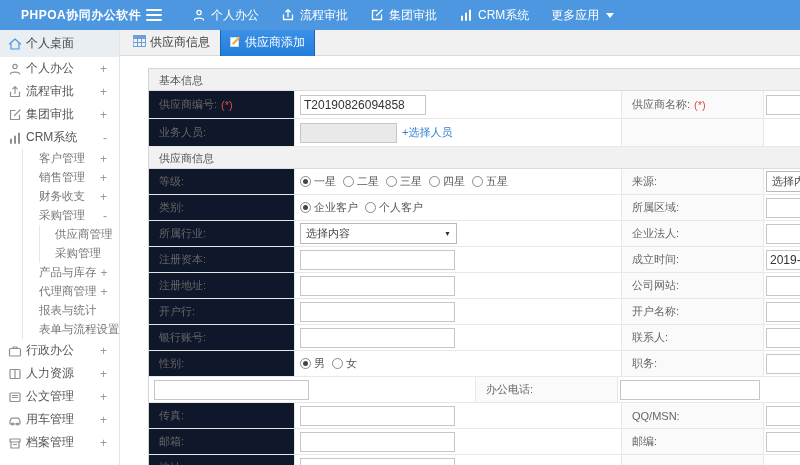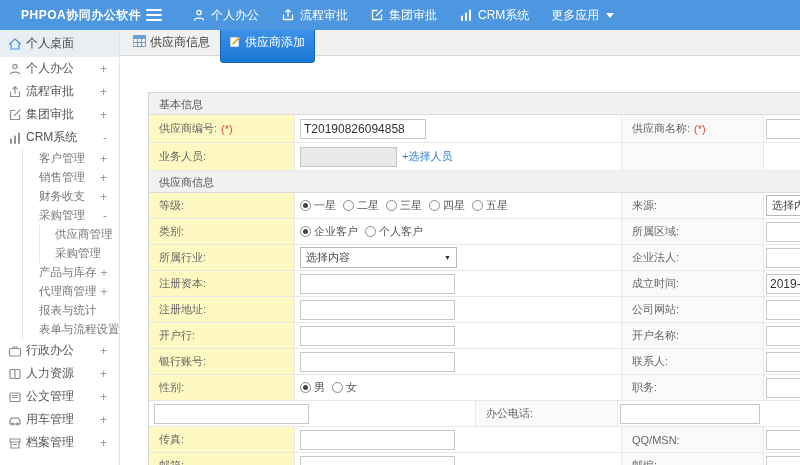--- a/index.html
+++ b/index.html
@@ -22,34 +22,34 @@
   .sitem { display:flex; align-items:center; gap:4px; padding:0 12px 0 8px; height:23px; color:#555; cursor:pointer; white-space:nowrap; }
   .sitem.active { height:27px; background:#e9eef3; color:#444; }
   .sitem .slabel { flex:1; }
   .sitem .exp { color:#999; font-size:12px; }
   .submenu { margin-left:22px; border-left:1px solid #e6e6e6; }
   .submenu .sitem { height:19px; padding-left:16px; color:#777; font-size:11.5px; }
   .subsub { margin-left:16px; border-left:1px solid #e6e6e6; }
   .subsub .sitem { padding-left:15px; }
   .sicon { width:14px; height:14px; display:flex; align-items:center; }
 
-  .main { flex:1; display:flex; flex-direction:column; min-width:0; overflow:hidden;gap:24px; }
+  .main { flex:1; display:flex; flex-direction:column; min-width:0; overflow:hidden; }
   .tabstrip { height:26px; min-height:26px; background:#f1f1f1; border-bottom:1px solid #d9d9d9; display:flex; align-items:center; padding-left:13px; gap:10px; }
   .tab { display:flex; align-items:center; gap:4px; font-size:12px; color:#444; cursor:pointer; white-space:nowrap; }
   .tab.active { background:linear-gradient(#4496ec,#1b78d6); border:1px solid #1565b8; color:#fff; padding:11px 9px; border-radius:3px; }
 
   .content { flex:1; background:#fff; padding:12px 0 0 28px; overflow:hidden; }
 
   
   .formbox { width:760px; border:1px solid #d5d5d5; font-size:11px; background:#fff; }
   .shead { height:22px; line-height:22px; background:#f1f1f1; border-bottom:1px solid #dcdcdc; padding-left:10px; color:#555; }
   .frow { display:flex; border-bottom:1px solid #e8e8e8; align-items:stretch; }
   .s1 .frow, .frow.s1 { height:28px; }
   .frow.s2 { height:26px; }
-  .lcell { width:146px; min-width:146px; background:#fef9c3; border-right:1px solid #e8e8e8; display:flex; align-items:center; padding-left:10px; color:#666; white-space:nowrap; }
+  .lcell { width:146px; min-width:146px; background:#0f172a; border-right:1px solid #e8e8e8; display:flex; align-items:center; padding-left:10px; color:#666; white-space:nowrap; }
   .fcell { width:327px; min-width:327px; border-right:1px solid #e8e8e8; display:flex; align-items:center; padding-left:5px; }
   .lcell2 { width:142px; min-width:142px; background:#fafafa; border-right:1px solid #e8e8e8; display:flex; align-items:center; padding-left:10px; color:#666; white-space:nowrap; }
   .fcell2 { flex:1; display:flex; align-items:center; padding-left:2px; }
   .req { color:#e14b41; margin-left:4px; }
   .ti { width:155px; height:20px; border:1px solid #c6c6c6; font-size:12px; padding:0 3px; color:#333; font-family:inherit; background:#fff; }
   .ti.short { width:126px; }
   .ti.gray { width:97px; background:#e9e9e9; }
   .ti.r { width:140px; }
   .linksel { color:#2e7fd0; margin-left:5px; cursor:pointer; white-space:nowrap; }
   .sel { width:157px; height:21px; border:1px solid #b9b9b9; background:#fff; display:flex; align-items:center; justify-content:space-between; padding:0 5px; color:#444; cursor:pointer; }

